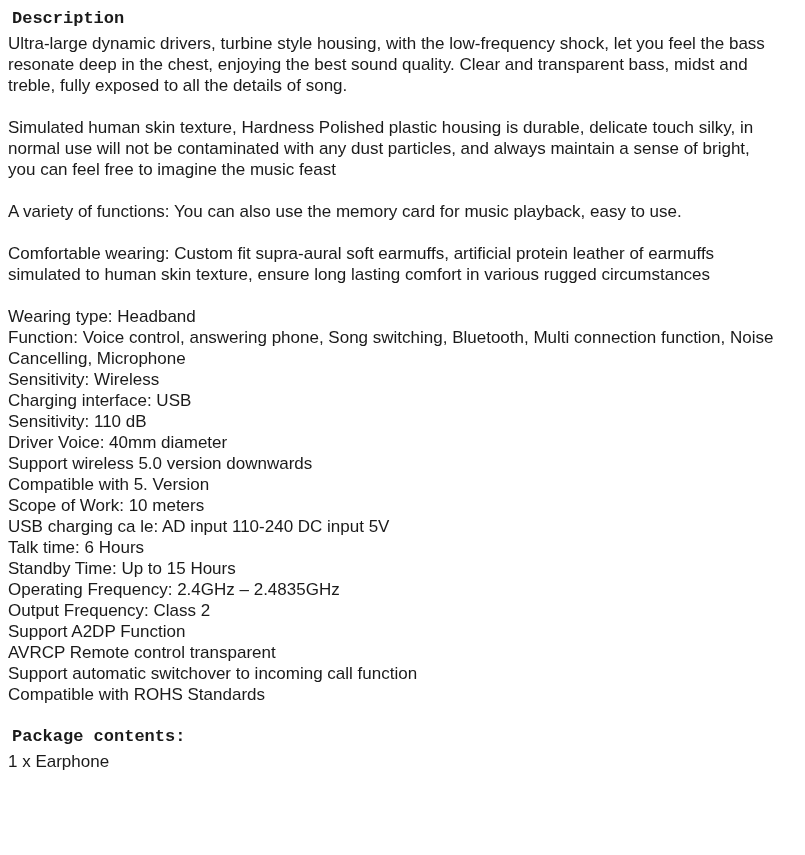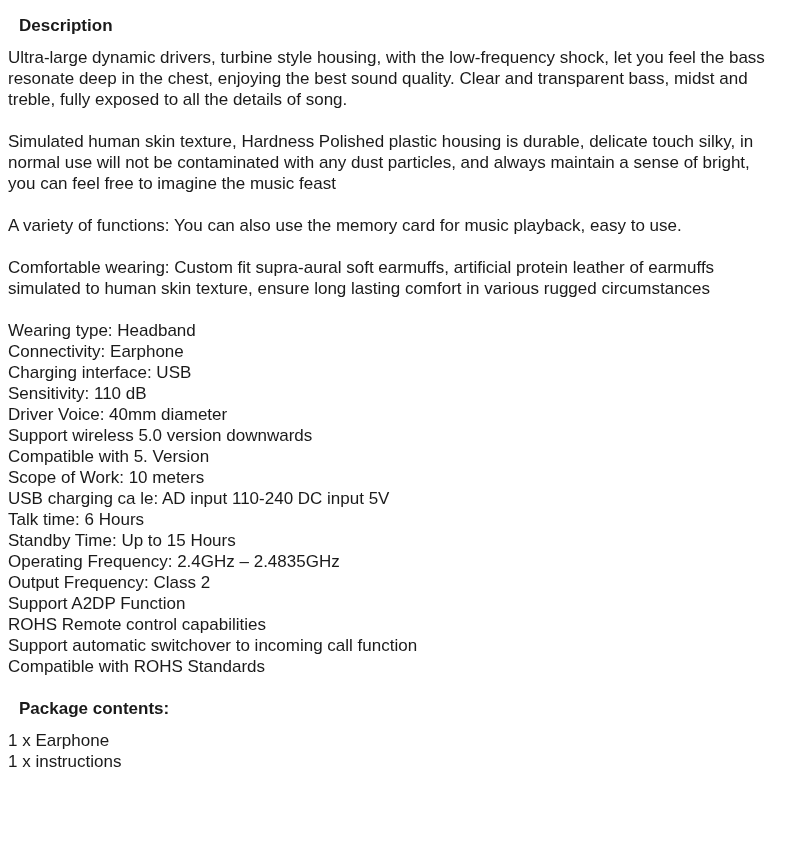--- a/index.html
+++ b/index.html
@@ -14,21 +14,22 @@
     color: #1a1a1a;
     font-family: "Liberation Sans", sans-serif;
     font-size: 17px;
     line-height: 21px;
   }
   .doc {
     padding: 4px 9px 0 8px;
   }
   .heading {
     font-weight: bold;
-    margin: 11px;
+    margin: 4px;
+    font-family: Liberation Mono, monospace;
   }
   p.para {
     margin: 0 16px 21px 0;
   }
   .line {
     margin: 0;
   }
   .section-gap {
     margin-top: 21px;
   }
@@ -40,35 +41,35 @@
 
   <div class="heading">Description</div>
 
   <p class="para">Ultra-large dynamic drivers, turbine style housing, with the low-frequency shock, let you feel the bass resonate deep in the chest, enjoying the best sound quality. Clear and transparent bass, midst and treble, fully exposed to all the details of song.</p>
   <p class="para">Simulated human skin texture, Hardness Polished plastic housing is durable, delicate touch silky, in normal use will not be contaminated with any dust particles, and always maintain a sense of bright, you can feel free to imagine the music feast</p>
   <p class="para">A variety of functions: You can also use the memory card for music playback, easy to use.</p>
   <p class="para">Comfortable wearing: Custom fit supra-aural soft earmuffs, artificial protein leather of earmuffs simulated to human skin texture, ensure long lasting comfort in various rugged circumstances</p>
 
 
   <div class="line">Wearing type: Headband</div>
-  <div class="line">Connectivity: Earphone</div>
+  <div class="line">Function: Voice control, answering phone, Song switching, Bluetooth, Multi connection function, Noise Cancelling, Microphone</div>
+  <div class="line">Sensitivity: Wireless</div>
   <div class="line">Charging interface: USB</div>
   <div class="line">Sensitivity: 110 dB</div>
   <div class="line">Driver Voice: 40mm diameter</div>
   <div class="line">Support wireless 5.0 version downwards</div>
   <div class="line">Compatible with 5. Version</div>
   <div class="line">Scope of Work: 10 meters</div>
   <div class="line">USB charging ca le: AD input 110-240 DC input 5V</div>
   <div class="line">Talk time: 6 Hours</div>
   <div class="line">Standby Time: Up to 15 Hours</div>
   <div class="line">Operating Frequency: 2.4GHz – 2.4835GHz</div>
   <div class="line">Output Frequency: Class 2</div>
   <div class="line">Support A2DP Function</div>
-  <div class="line">ROHS Remote control capabilities</div>
+  <div class="line">AVRCP Remote control transparent</div>
   <div class="line">Support automatic switchover to incoming call function</div>
   <div class="line">Compatible with ROHS Standards</div>
 
   <div class="heading section-gap">Package contents:</div>
 
   <div class="line">1 x Earphone</div>
-  <div class="line">1 x instructions</div>
 
 </div>
 
 </body></html>

